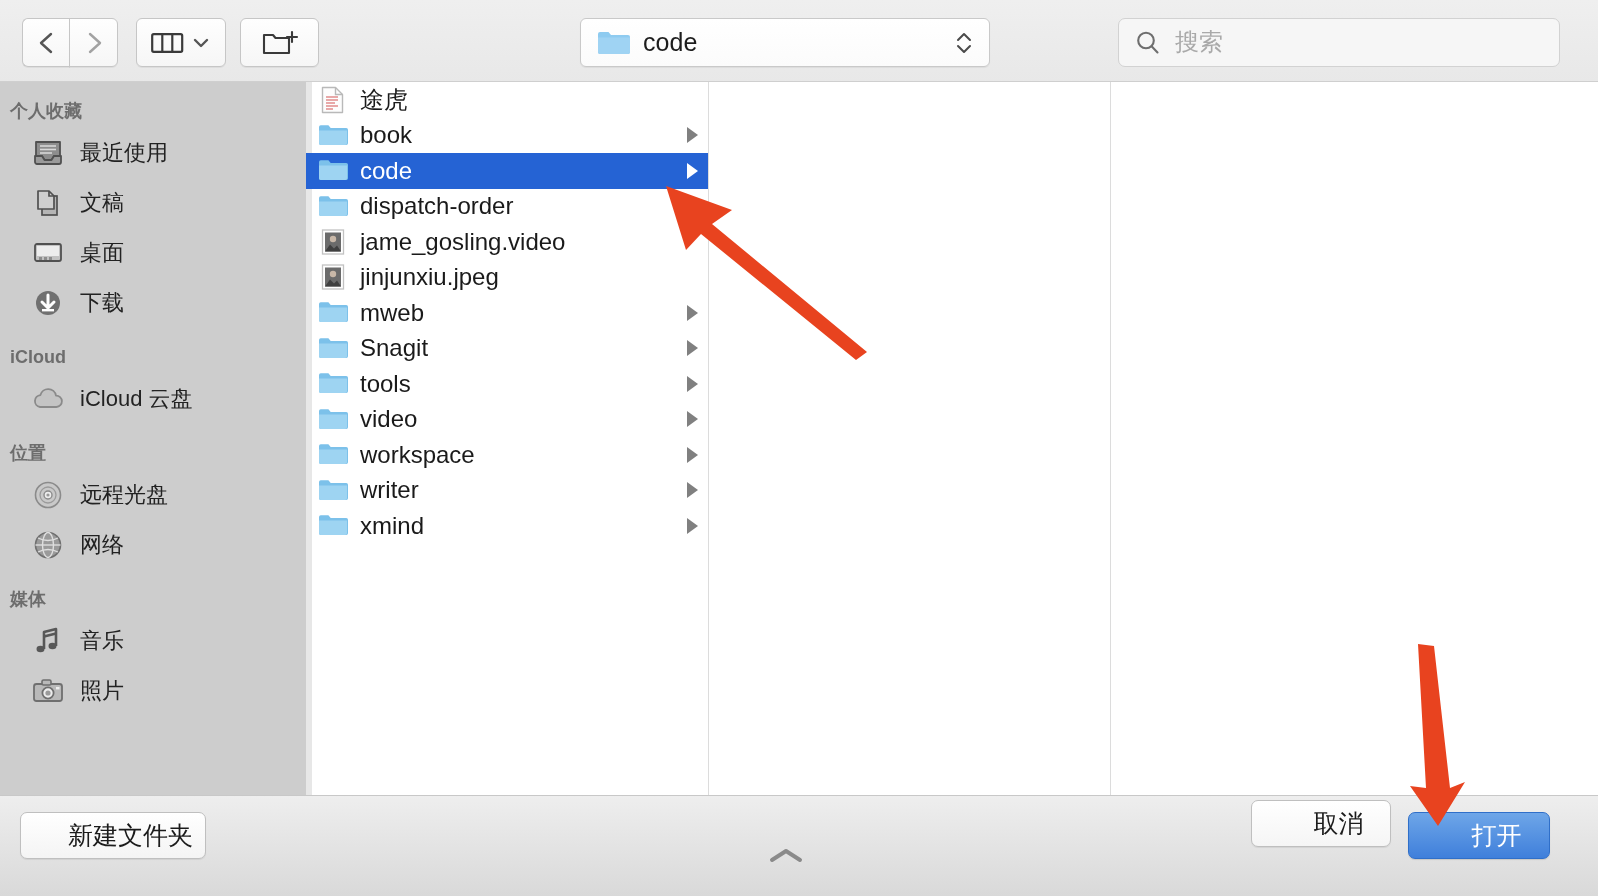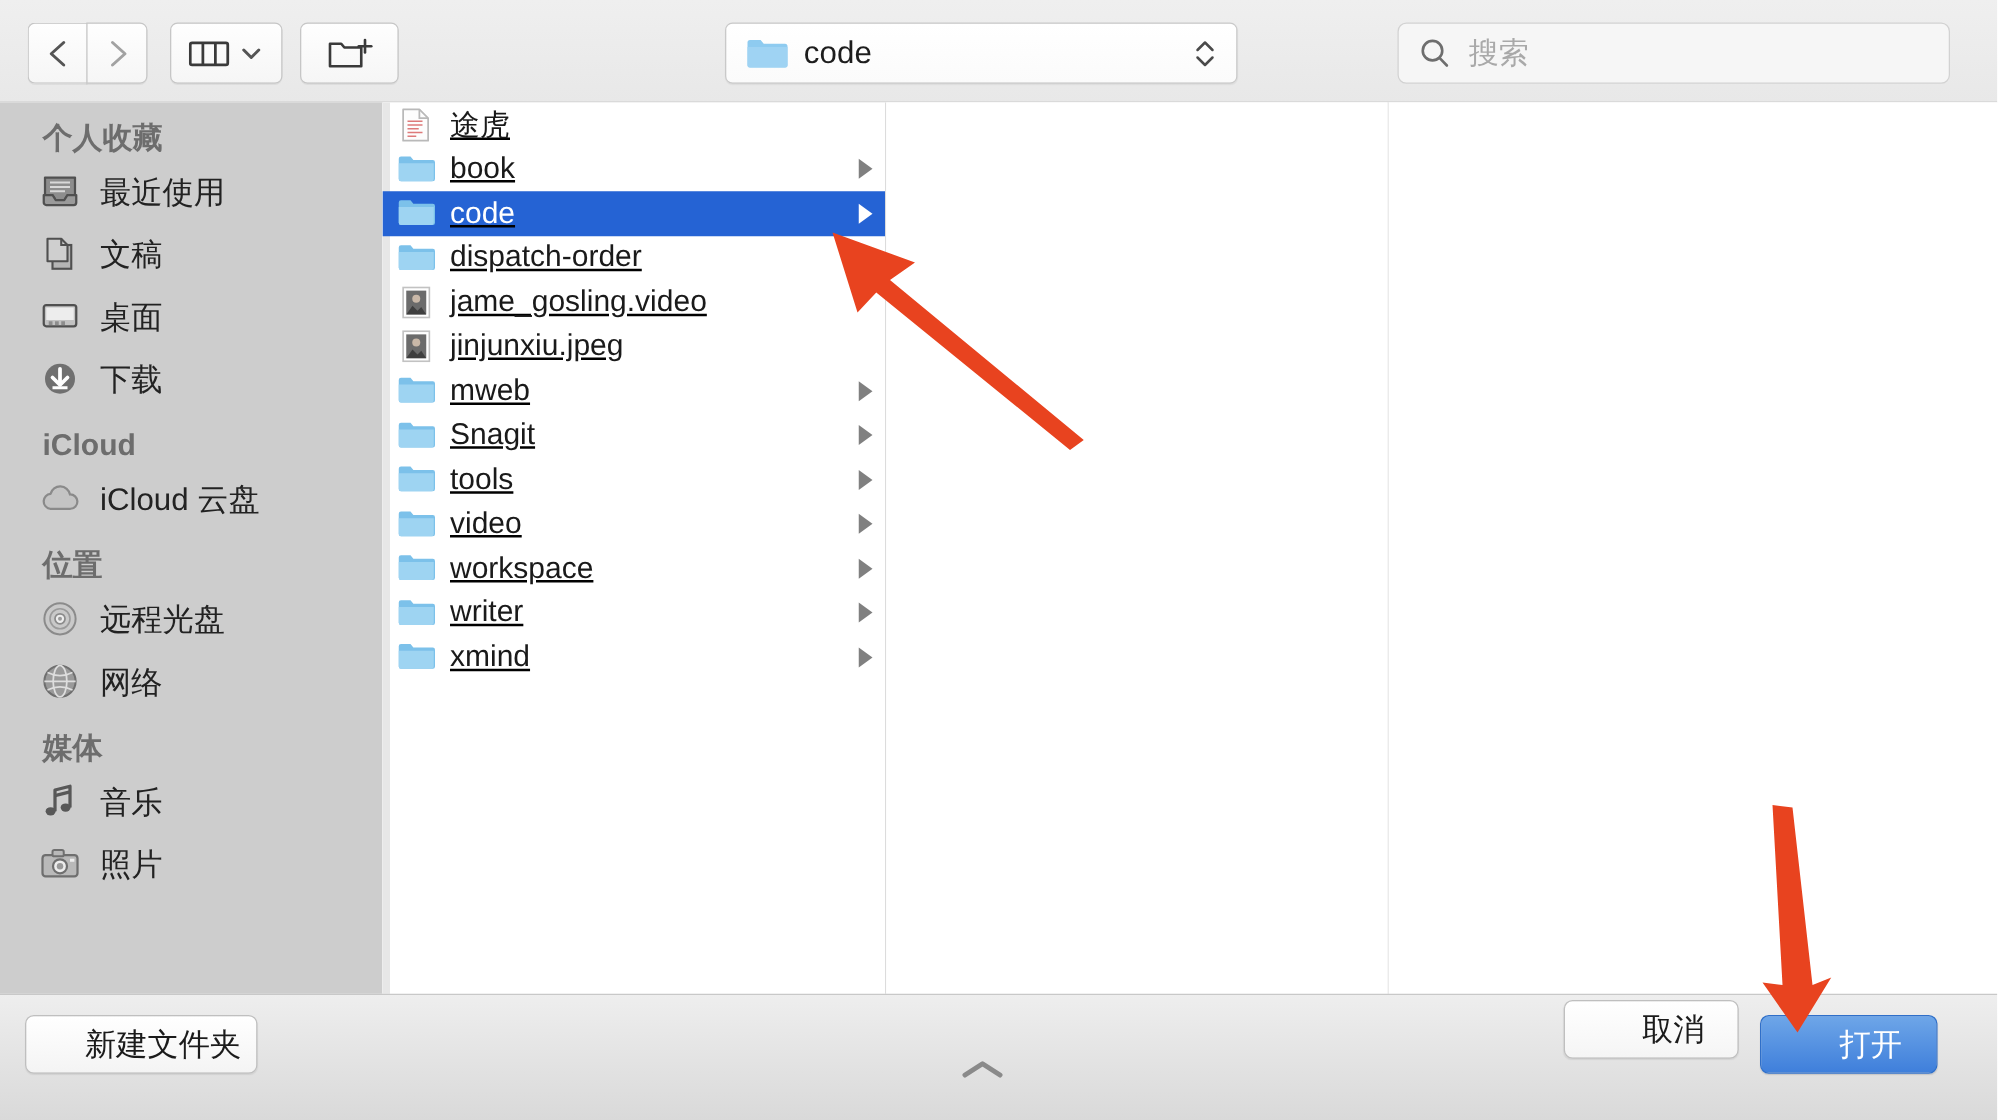--- a/index.html
+++ b/index.html
@@ -64,71 +64,70 @@
   #search-box {
     position: absolute; left: 1118px; top: 18px;
     width: 440px; height: 47px;
     background: #f6f6f6;
     border: 1px solid #d2d2d2;
     border-radius: 7px;
     display: flex; align-items: center;
   }
   #search-input {
     border: 0; outline: 0; background: transparent;
-    font-family: Liberation Sans, sans-serif; font-size: 24px; color: #333;
+    font-family: Liberation Serif, serif; font-size: 24px; color: #333;
     margin-left: 10px; width: 360px;
   }
   #search-input::placeholder { color: #a9a9a9; }
 
   
   .sidebar {
     position: absolute; left: 0; top: 82px;
     width: 306px; height: 713px;
     background: #cdcdcd;
     overflow: hidden;
     box-sizing: border-box;
   }
   .sb-section {
-    font-size: 24px; color: #6d6d6d; font-weight: bold;
-    padding: 0 0 0 34px; margin-top: 14px; margin-bottom: 2px;
+    font-size: 18px; color: #6d6d6d; font-weight: bold;
+    padding: 0 0 0 10px; margin-top: 14px; margin-bottom: 2px;
     line-height: 30px;
   }
   .sb-item {
     display: flex; align-items: center;
     height: 50px; padding-left: 30px;
     box-sizing: border-box;
   }
   .sb-item .sb-ico {
     width: 36px; height: 36px;
     display: flex; align-items: center; justify-content: center;
     flex: none;
   }
   .sb-item .sb-label {
     margin-left: 14px;
-    font-size: 25px; color: #222;
+    font-size: 22px; color: #222;
   }
 
   
   .cols {
     position: absolute; left: 306px; top: 82px;
     width: 1292px; height: 713px;
     background: #ffffff;
   }
   .col-div {
     position: absolute; top: 0; width: 1px; height: 713px;
     background: #dcdcdc;
   }
   #col-div-1 { left: 402px; }
   #col-div-2 { left: 804px; }
 
   .file-list {
     position: absolute; left: 0; top: 0;
     width: 402px; height: 632px;
     overflow: hidden;
-    text-decoration: underline;
   }
   .row {
     position: relative;
     display: flex; align-items: center;
     height: 35.5px;
     padding-left: 12px;
     box-sizing: border-box;
   }
   .row.selected { background: #2563d4; }
   .row .r-ico {

